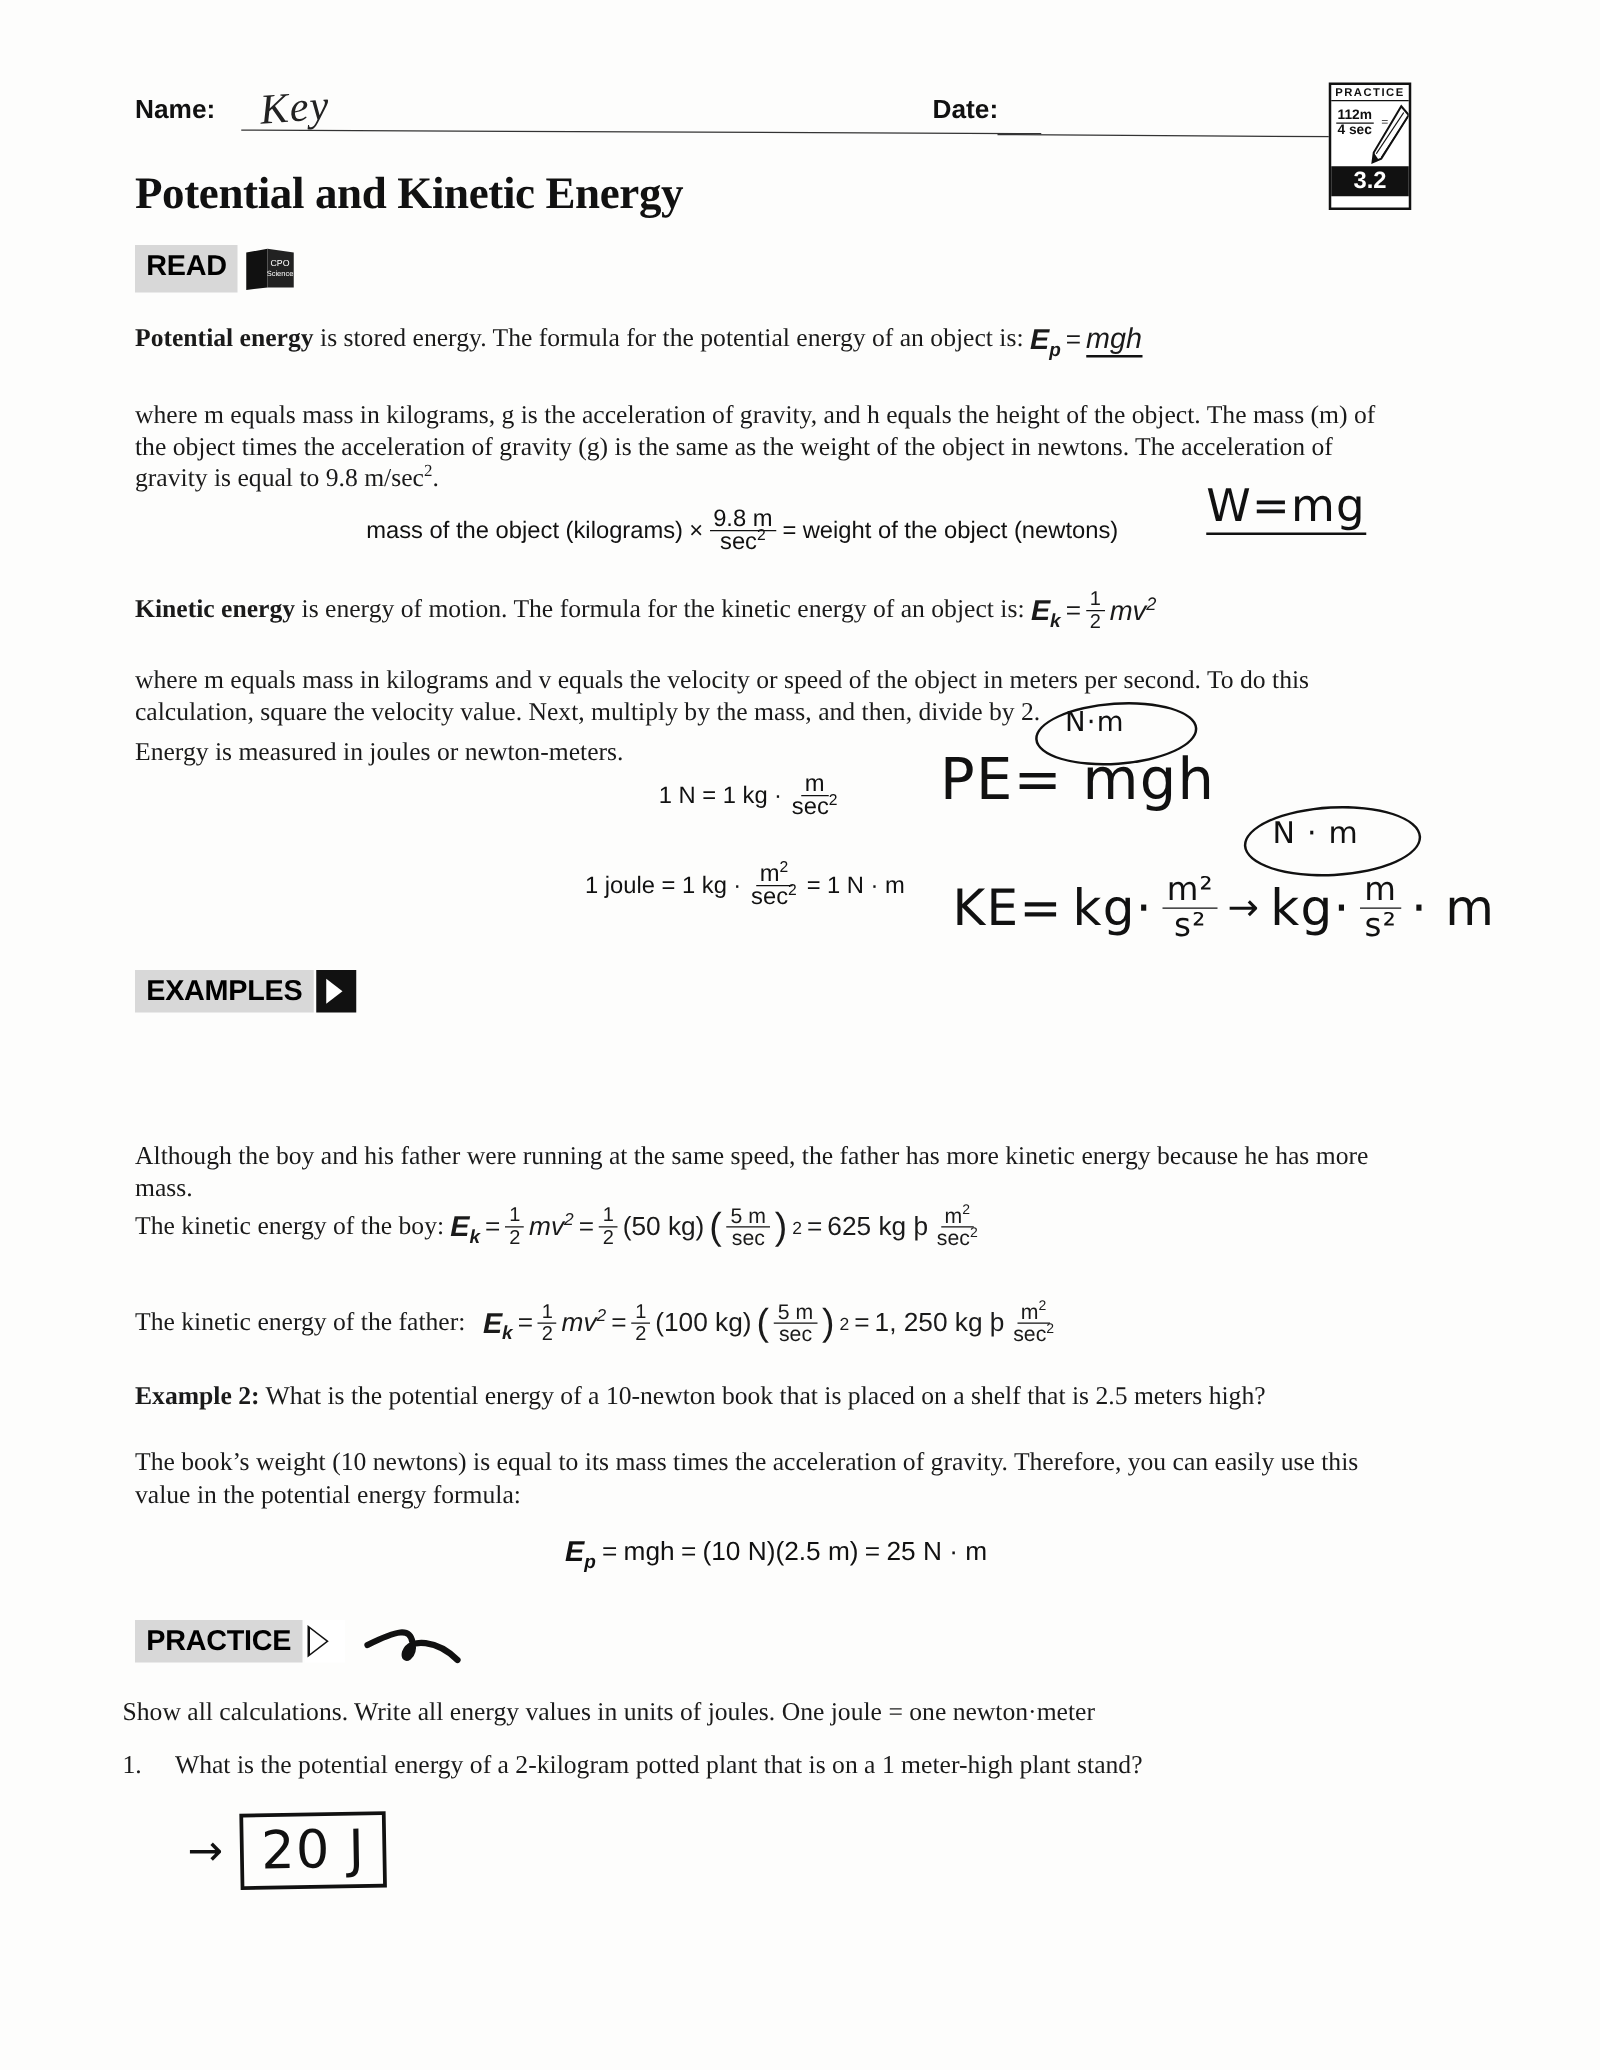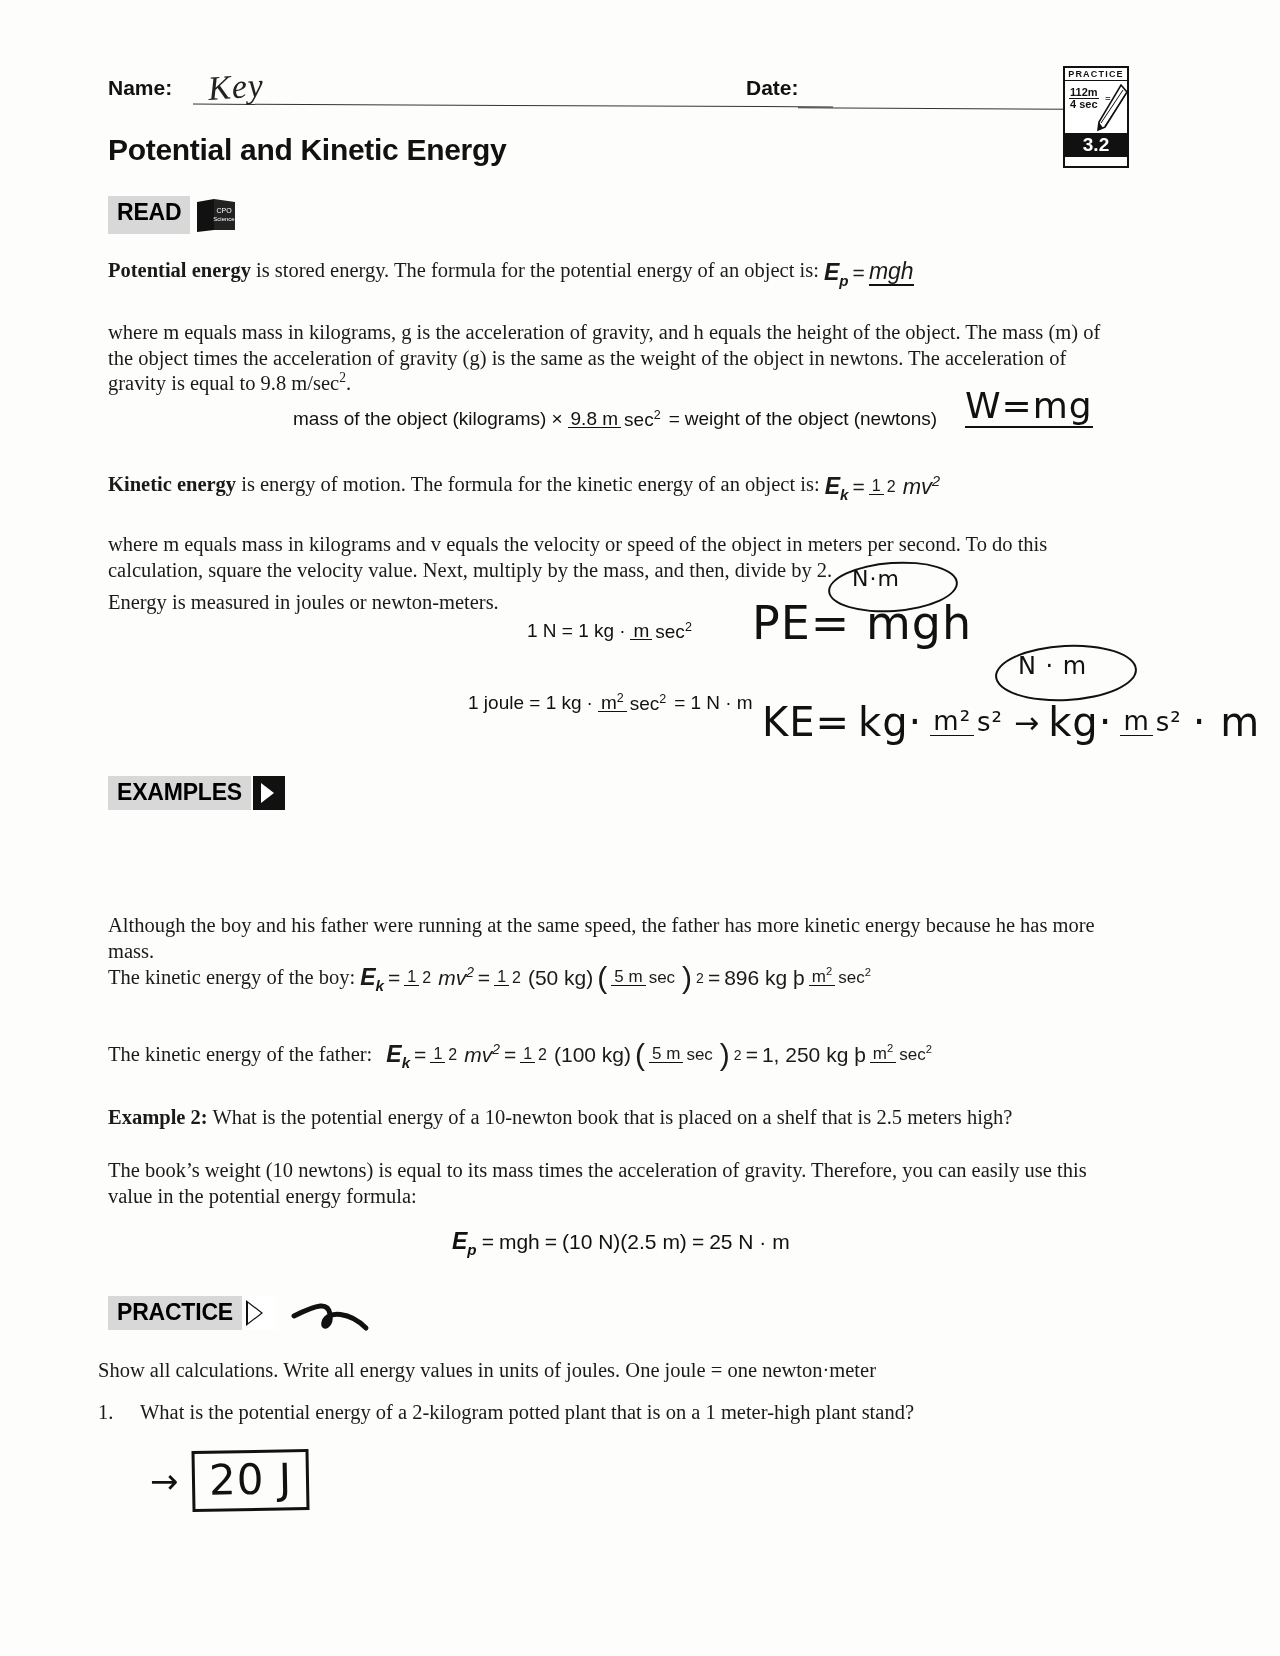--- a/index.html
+++ b/index.html
@@ -16,21 +16,21 @@
   .name-lbl{position:absolute;left:0;top:4px;}
   .name-line{position:absolute;left:85px;top:33px;width:640px;height:0;
     border-bottom:1.6px solid #333;transform:rotate(0.25deg);}
   .name-val{position:absolute;left:100px;top:-4px;font-family:"Liberation Serif",serif;
     font-size:34px;font-style:italic;color:#222;transform:rotate(-4deg);letter-spacing:1px;}
   .date-lbl{position:absolute;left:638px;top:4px;}
   .date-line{position:absolute;left:690px;top:36px;width:270px;height:0;
     border-bottom:1.6px solid #333;transform:rotate(0.35deg);}
 
   .title{position:absolute;left:108px;top:133px;
-    font-family:Liberation Sans, sans-serif;font-weight:700;font-size:30px;
+    font-family:Liberation Serif, serif;font-weight:700;font-size:36px;
     letter-spacing:-0.3px;color:#111;}
 
   
   .badge{position:absolute;left:1063px;top:66px;width:62px;height:98px;
     border:2px solid #111;background:#fff;}
   .badge-top{font-family:"Liberation Sans",sans-serif;font-weight:700;font-size:9px;
     letter-spacing:1.2px;text-align:center;border-bottom:1.5px solid #111;padding:1px 0 1px;}
   .badge-mid{position:relative;height:52px;overflow:hidden;}
   .frac{position:absolute;left:4px;top:6px;font-family:"Liberation Sans",sans-serif;
     font-weight:700;font-size:11px;line-height:11px;text-align:center;}
@@ -60,21 +60,21 @@
   .p{position:absolute;font-size:20.5px;line-height:25.5px;color:#1a1a1a;
      font-family:"Liberation Serif",serif;}
   .b{font-weight:700;}
   sup{font-size:0.66em;vertical-align:super;line-height:0;}
   sub{font-size:0.66em;vertical-align:sub;line-height:0;}
 
   
   .math{font-family:"Liberation Sans",sans-serif;font-size:21px;
         display:inline-flex;align-items:center;gap:4px;vertical-align:middle;}
   .mvar{font-style:italic;font-weight:700;font-size:23px;}
-  .fracv{display:inline-flex;flex-direction:row;align-items:flex-start;
+  .fracv{display:inline-flex;flex-direction:column;align-items:center;
          vertical-align:middle;font-size:16px;line-height:15px;}
   .fracv .n{border-bottom:1.5px solid #111;padding:0 3px 1px;}
   .fracv .d{padding:1px 3px 0;}
   .paren-big{font-size:30px;font-weight:400;}
 
   .ctr-math{position:absolute;font-family:"Liberation Sans",sans-serif;font-size:19px;
      display:flex;align-items:center;gap:5px;white-space:nowrap;}
 
   
   .hw{position:absolute;font-family:"DejaVu Sans",sans-serif;color:#111;
@@ -242,21 +242,21 @@
         </span>
       <span>(50 kg)</span>
       <span class="paren-big">(</span>
       <span class="fracv" style="font-size:17px;">
           <span class="n">5 m</span>
           <span class="d">sec</span>
         </span>
       <span class="paren-big">)</span>
         <sup style="font-size:14px;">2</sup>
       <span>=</span>
-      <span>896 kg þ</span>
+      <span>625 kg þ</span>
       <span class="fracv" style="font-size:17px;">
         <span class="n"><span>m</span><sup>2</sup></span>
         <span class="d"><span>sec</span><sup>2</sup></span>
       </span>
     </span>
   </div>
 
   <div class="p" style="left:108px;top:1042px;width:1000px;display:flex;align-items:center;gap:14px;flex-wrap:nowrap;">
     <span>The kinetic energy of the father:</span>
     <span class="math">

